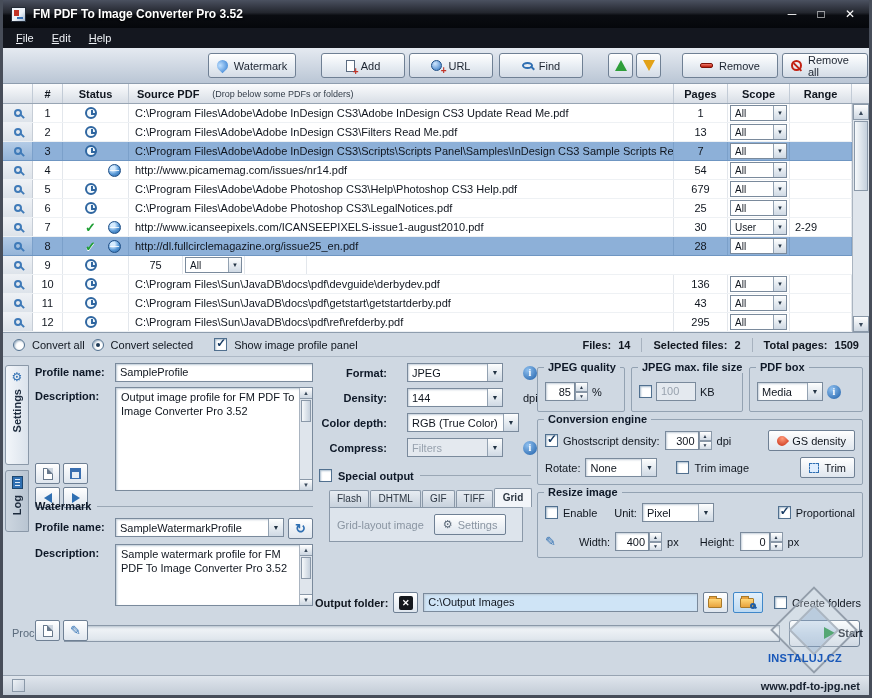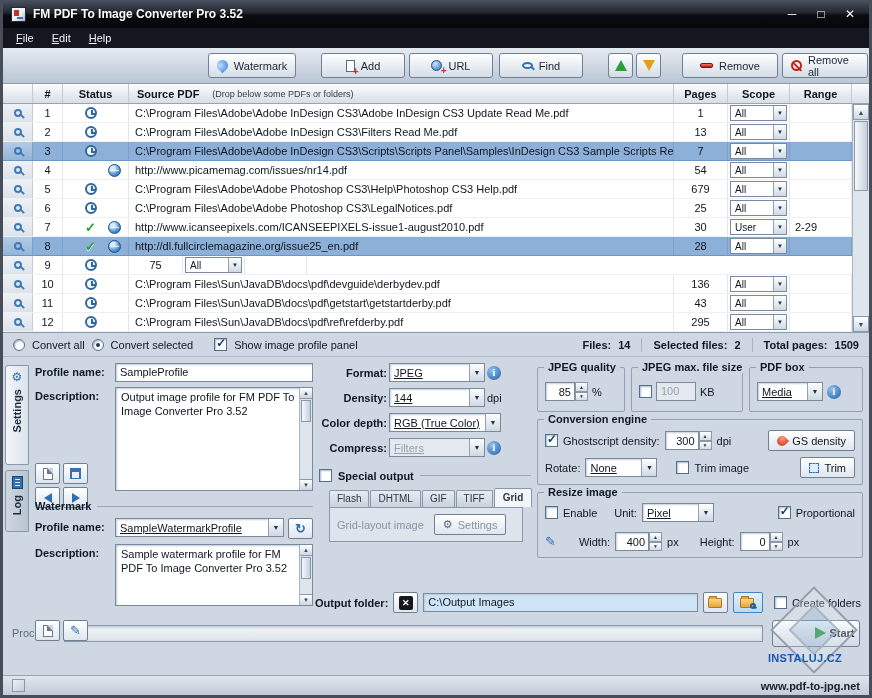--- a/index.html
+++ b/index.html
@@ -131,24 +131,24 @@
   .i-page2{width:10px;height:12px;background:#fff;border:1px solid #68798c;position:relative;}
   .i-page2::after{content:'';position:absolute;right:-1px;top:-1px;border:3px solid #cdd6e0;border-left-color:#68798c;border-bottom-color:#68798c;width:0;height:0;}
   .i-disk{width:11px;height:11px;background:#3a6fb0;position:relative;}
   .i-disk::after{content:'';position:absolute;left:2px;top:4px;width:7px;height:6px;background:#e8eef5;}
   .i-arrow-l{width:0;height:0;border-right:8px solid #2f6fb2;border-top:5px solid transparent;border-bottom:5px solid transparent;}
   .i-arrow-r{width:0;height:0;border-left:8px solid #2f6fb2;border-top:5px solid transparent;border-bottom:5px solid transparent;}
   .i-refresh{color:#2f6fb2;font-weight:bold;font-size:13px;line-height:13px;}
   .i-pencil{color:#2f6fb2;font-size:13px;line-height:13px;}
 
   .format-col{width:212px;flex:0 0 212px;}
-  .frow{display:flex;align-items:center;margin-bottom:6px;gap:2px;}
+  .frow{display:flex;align-items:center;margin-bottom:6px;gap:20px;}
   .flabel{width:68px;flex:0 0 68px;text-align:right;font-weight:bold;color:#0e1827;}
   .combo{height:19px;border:1px solid #7a8a9c;background:#fff;display:flex;align-items:center;box-shadow:inset 1px 1px 2px #c4cfda;}
-  .combo-text{flex:1;padding:0 4px;white-space:nowrap;overflow:hidden;text-decoration:underline;}
+  .combo-text{flex:1;padding:0 4px;white-space:nowrap;overflow:hidden;}
   .combo-arrow{width:15px;align-self:stretch;background:linear-gradient(#fdfefe,#cfd9e4);border-left:1px solid #93a2b2;
     display:flex;align-items:center;justify-content:center;font-size:7px;color:#234;}
   .combo.disabled{background:#e4e9ef;color:#98a2ae;box-shadow:none;}
   .w96{width:96px;flex:0 0 96px;} .w112{width:112px;flex:0 0 112px;} .w72{width:72px;flex:0 0 72px;} .w66{width:66px;flex:0 0 66px;}
   .i-info{width:14px;height:14px;border-radius:50%;flex:0 0 14px;
     background:radial-gradient(circle at 35% 30%,#8fc0ef,#1d5ea8);color:#fff;display:flex;align-items:center;justify-content:center;}
   .i-info::after{content:'i';font-size:10px;font-weight:bold;font-family:"Liberation Serif",serif;}
   .mini-tabs{display:flex;margin-left:10px;align-items:flex-end;}
   .mtab{padding:2px 7px 3px;border:1px solid #8a98a8;border-bottom:none;margin-right:1px;font-size:10px;color:#2c3razor642;color:#2c3642;
     background:linear-gradient(#e7ecf2,#c8d2dd);border-radius:2px 2px 0 0;}
@@ -181,21 +181,21 @@
   .i-folder{width:14px;height:10px;background:linear-gradient(#ffd77a,#e8a33d);border:1px solid #a97a2a;border-radius:1px;position:relative;}
   .i-folder::before{content:'';position:absolute;left:0;top:-3px;width:6px;height:2px;background:#e8a33d;border:1px solid #a97a2a;border-bottom:none;}
   .fsearch{border:1px solid #3f87c9;background:linear-gradient(#e3f0fb,#bcd9f2);}
   .i-minimag{width:6px;height:6px;border:2px solid #1d5ea8;border-radius:50%;position:relative;margin-left:-4px;margin-top:6px;}
   .i-minimag::after{content:'';position:absolute;width:4px;height:2px;background:#1d5ea8;right:-3px;bottom:-1px;transform:rotate(45deg);}
 
   
   .procrow{height:32px;flex:0 0 32px;display:flex;align-items:center;gap:9px;padding:0 9px;}
   .proc-label{color:#5b6b7c;}
   .progress{flex:1;height:17px;border:1px solid #8a98a8;background:linear-gradient(#f3f6f9,#dde4eb);box-shadow:inset 1px 1px 3px #aab8c6;}
-  .start-btn{width:88px;height:27px;border:1px solid #6f8094;border-radius:3px;background:linear-gradient(#ffffff,#e5ebf1 45%,#d0d9e3);
+  .start-btn{width:71px;height:27px;border:1px solid #6f8094;border-radius:3px;background:linear-gradient(#ffffff,#e5ebf1 45%,#d0d9e3);
     display:flex;align-items:center;justify-content:center;gap:3px;font-weight:bold;color:#1c2430;padding-left:38px;}
   .i-start{width:0;height:0;border-left:11px solid #2e9e3a;border-top:6px solid transparent;border-bottom:6px solid transparent;}
 
   .footer-gap{height:26px;flex:0 0 26px;position:relative;}
   .statusbar{height:20px;flex:0 0 20px;background:linear-gradient(#e0e6ed,#c2cbd6);border-top:1px solid #98a4b2;
     display:flex;align-items:center;justify-content:space-between;padding:0 9px;}
   .grip{width:13px;height:13px;border:1px solid #8a98a8;background:linear-gradient(135deg,#eef2f6,#c4cedb);}
   .site{font-weight:bold;color:#16202e;}
 
   

